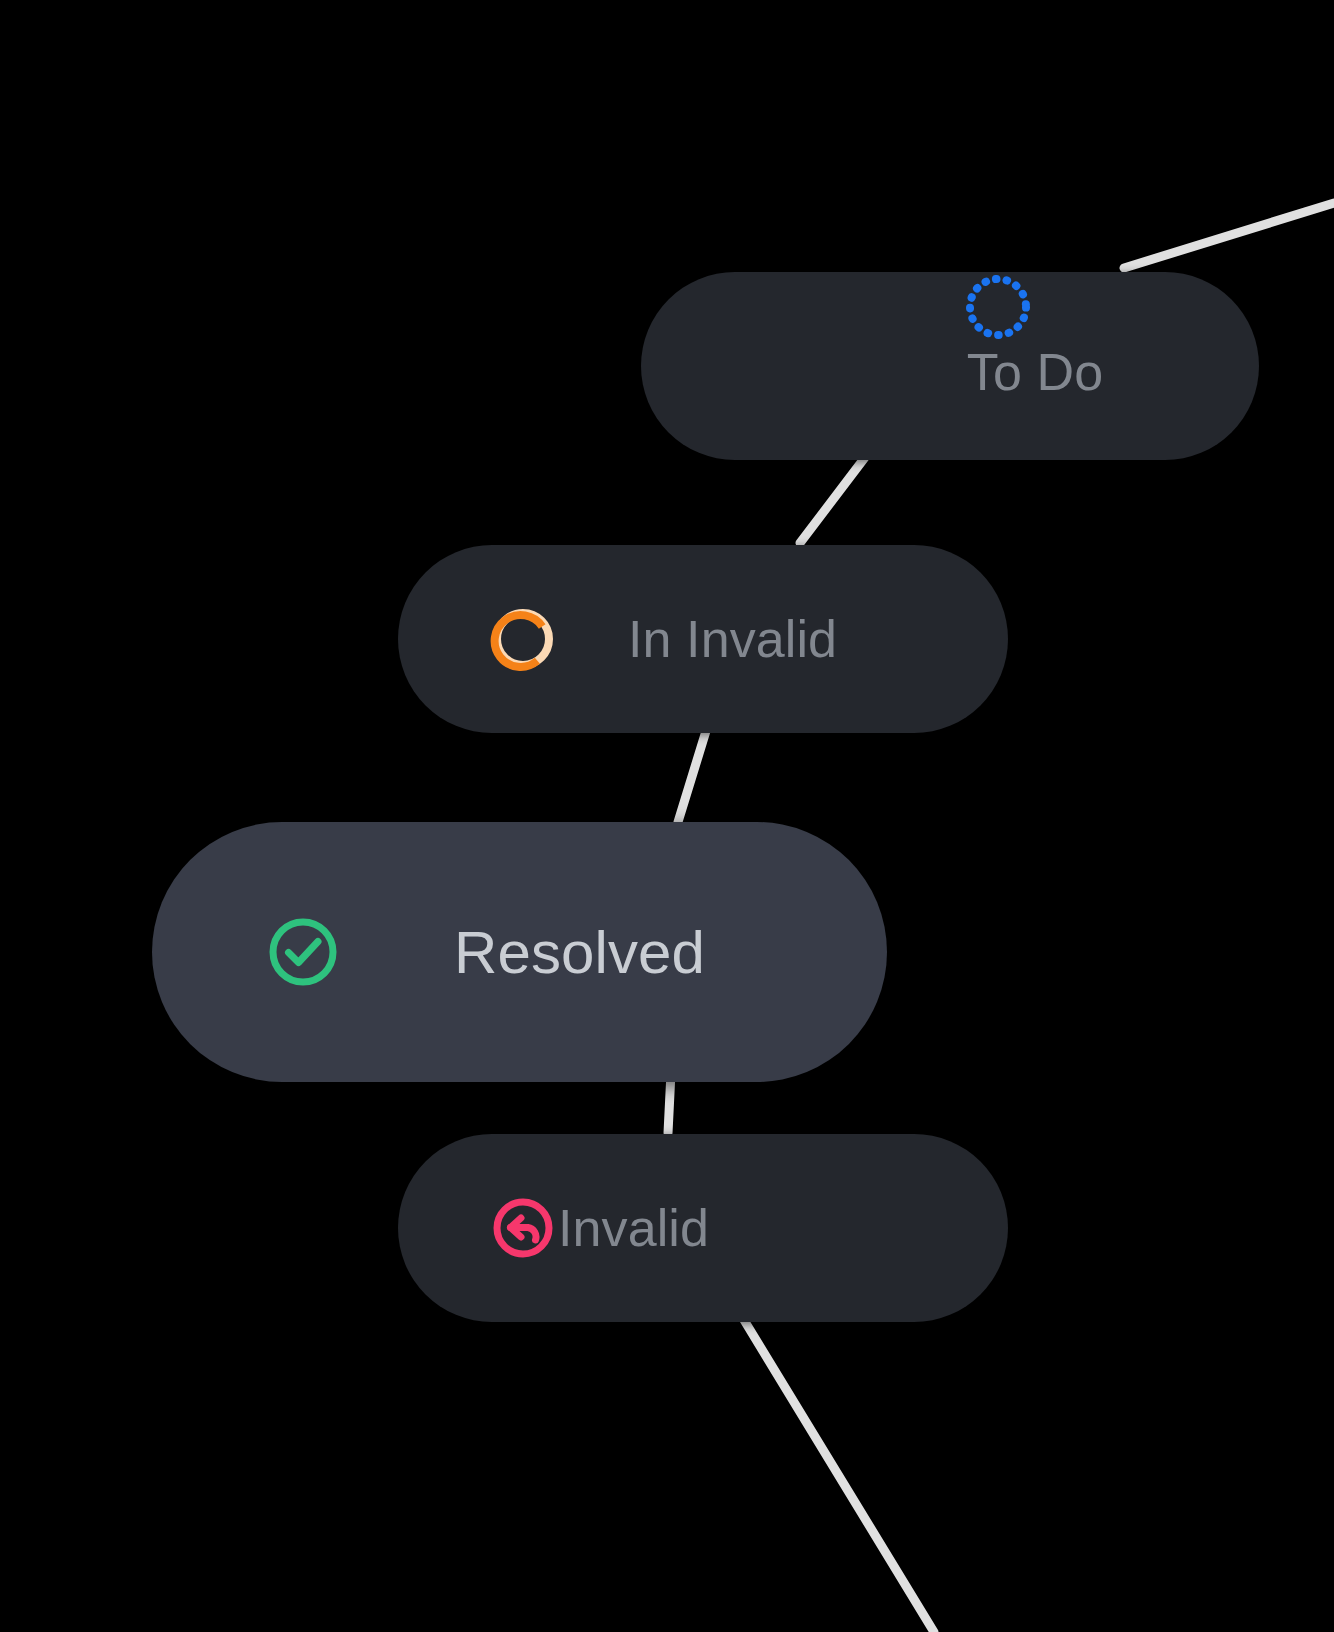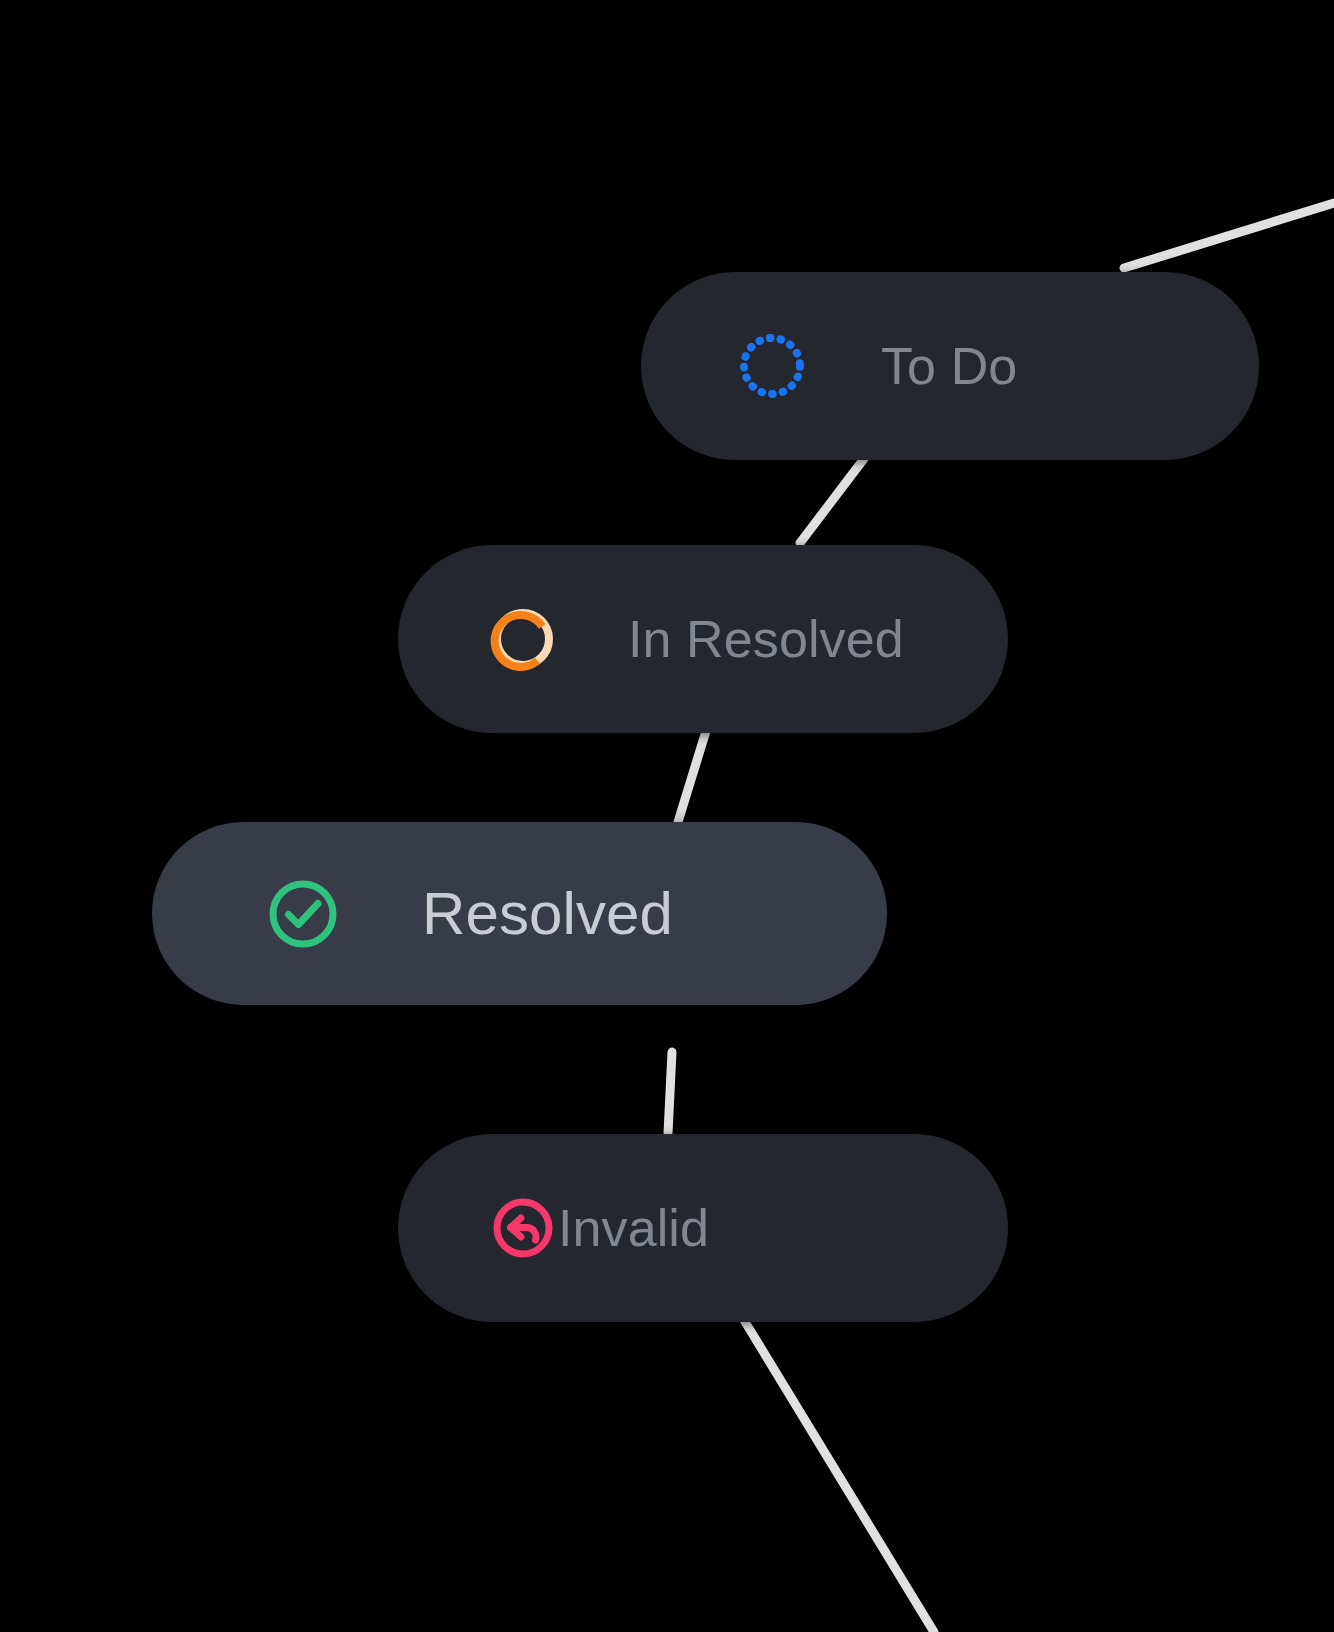--- a/index.html
+++ b/index.html
@@ -51,20 +51,21 @@
     font-weight: 400;
     letter-spacing: 0.1px;
   }
   
   #node-todo {
     left: 641px;
     top: 272px;
     width: 618px;
     height: 188px;
     padding-left: 96px;
+    flex-direction: column;
   }
   #node-todo .node-icon { width: 70px; height: 70px; }
   #node-todo .node-label {
     font-size: 52px;
     color: #82878f;
     margin-left: 74px;
   }
   
   #node-inprogress {
     left: 398px;
@@ -77,22 +78,23 @@
   #node-inprogress .node-label {
     font-size: 52px;
     color: #82878f;
     margin-left: 70px;
   }
   
   #node-resolved {
     left: 152px;
     top: 822px;
     width: 735px;
-    height: 183px;
+    height: 260px;
     padding-left: 110px;
+    gap: 32px;
   }
   #node-resolved .node-icon { width: 82px; height: 82px; }
   #node-resolved .node-label {
     font-size: 60px;
     color: #c9cdd3;
     margin-left: 78px;
   }
   
   #node-invalid {
     left: 398px;
@@ -131,21 +133,21 @@
     <span class="node-label">To Do</span>
   </div>
 
   <div class="node node-idle" id="node-inprogress">
     <span class="node-icon">
       <svg width="70" height="70" viewBox="0 0 70 70" xmlns="http://www.w3.org/2000/svg">
         <circle cx="35" cy="35" r="26" fill="none" stroke="#fbd9b5" stroke-width="8"></circle>
         <path d="M 49.4 56.8 A 26 26 0 1 1 54.2 22.4" fill="none" stroke="#f58218" stroke-width="8" stroke-linecap="butt"></path>
       </svg>
     </span>
-    <span class="node-label">In Resolved</span>
+    <span class="node-label">In Invalid</span>
   </div>
 
   <div class="node node-selected" id="node-resolved">
     <span class="node-icon">
       <svg width="82" height="82" viewBox="0 0 82 82" xmlns="http://www.w3.org/2000/svg">
         <circle cx="41" cy="41" r="30" fill="none" stroke="#2ec27e" stroke-width="7"></circle>
         <path d="M26.5 41.5 L36.5 51.5 L56 30.5" fill="none" stroke="#2ec27e" stroke-width="7" stroke-linecap="round" stroke-linejoin="round"></path>
       </svg>
     </span>
     <span class="node-label">Resolved</span>

